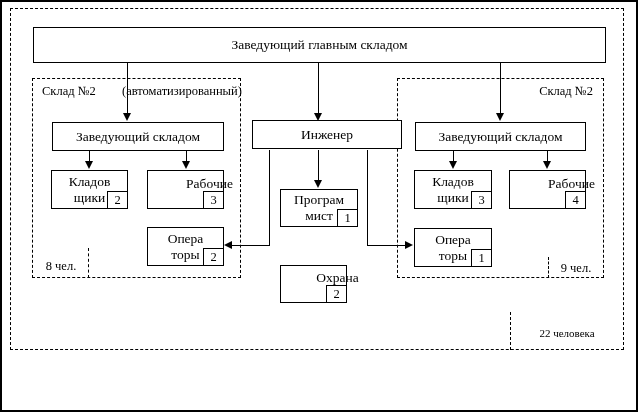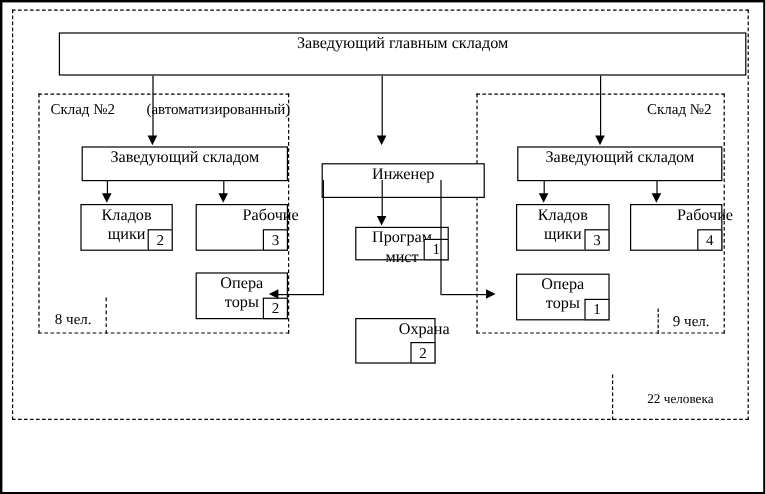--- a/index.html
+++ b/index.html
@@ -5,22 +5,22 @@
   html,body{margin:0;padding:0;background:#fff;}
   .canvas{
     position:relative;width:638px;height:412px;overflow:hidden;
     background:var(--paper,#fff);color:var(--ink,#000);
     font-family:"Liberation Serif","DejaVu Serif",serif;
   }
   .frame{position:absolute;inset:0;border:2px solid var(--ink,#000);pointer-events:none;z-index:9;}
   .boundary,.region{position:absolute;border:1px dashed var(--ink,#000);box-sizing:border-box;}
   .box{
     position:absolute;box-sizing:border-box;border:1px solid var(--ink,#000);
-    background:var(--paper,#fff);display:flex;align-items:flex-start;justify-content:center;
-    text-align:center;font-size:13.5px;line-height:16px;z-index:2;margin-left:16px;
+    background:var(--paper,#fff);display:flex;align-items:center;justify-content:center;
+    text-align:center;font-size:13.5px;line-height:16px;z-index:2;
   }
   .pad{padding-bottom:12px;padding-left:48px;}
   .twoline span{display:block;}
   .numbox{
     position:absolute;right:-1px;bottom:-1px;width:21px;height:18px;box-sizing:border-box;
     border:1px solid var(--ink,#000);background:var(--paper,#fff);
     display:flex;align-items:center;justify-content:center;font-size:12.5px;line-height:1;
   }
   .lbl{position:absolute;font-size:12.5px;white-space:nowrap;z-index:3;}
   .right{text-align:right;}
@@ -87,28 +87,28 @@
       <span>торы</span>
     </span>
     <div class="numbox">
       <span>2</span>
     </div>
   </div>
 
   <div class="vdash" style="left:88px;top:248px;height:30px"></div>
   <span class="lbl center" style="left:36px;top:259px;width:50px">8 чел.</span>
 
-  <div class="box" style="left:252px;top:136px;width:136px;height:29px">
+  <div class="box" style="left:252px;top:120px;width:150px;height:29px">
     <span>Инженер</span>
   </div>
 
   <div class="vline" style="left:318px;top:150px;height:32px"></div>
   <div class="arr-down" style="left:314px;top:180px"></div>
 
-  <div class="box" style="left:280px;top:189px;width:78px;height:28px">
+  <div class="box" style="left:280px;top:189px;width:78px;height:38px">
     <span class="twoline">
       <span>Програм</span>
       <span>мист</span>
     </span>
     <div class="numbox">
       <span>1</span>
     </div>
   </div>
 
   <div class="box pad" style="left:280px;top:265px;width:67px;height:38px">

